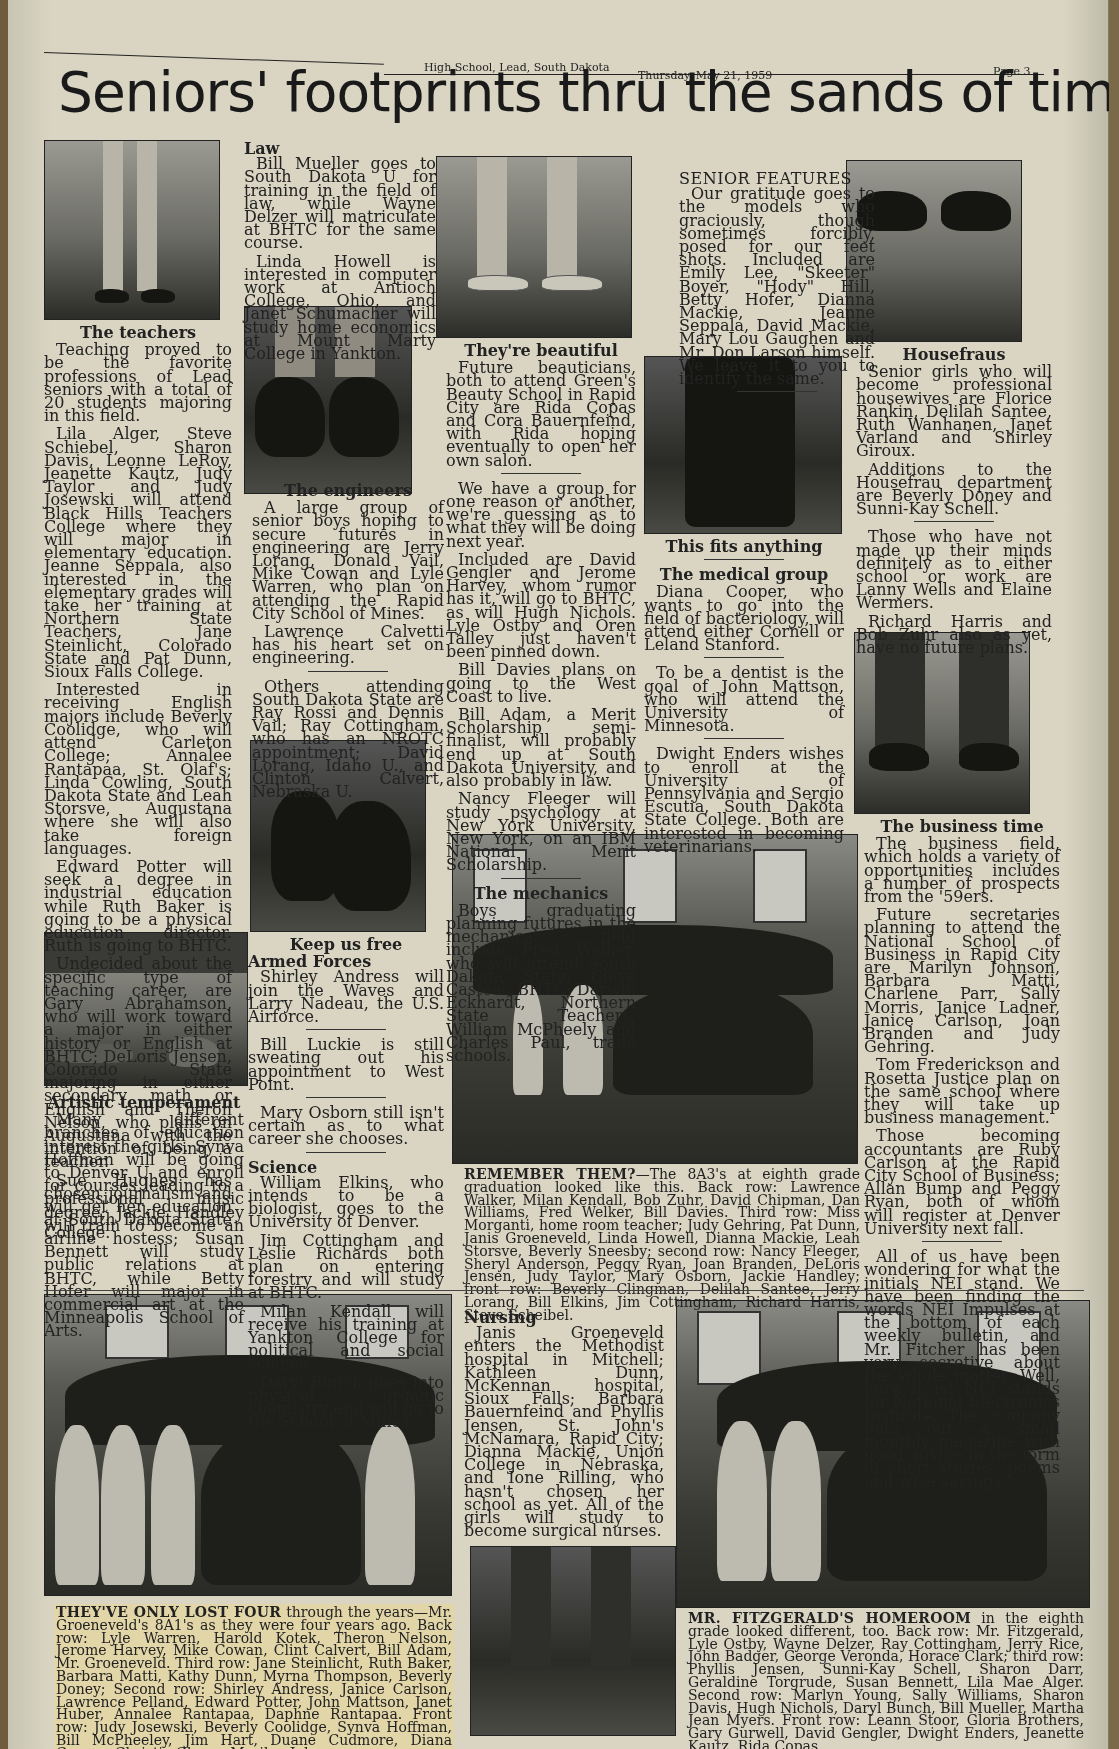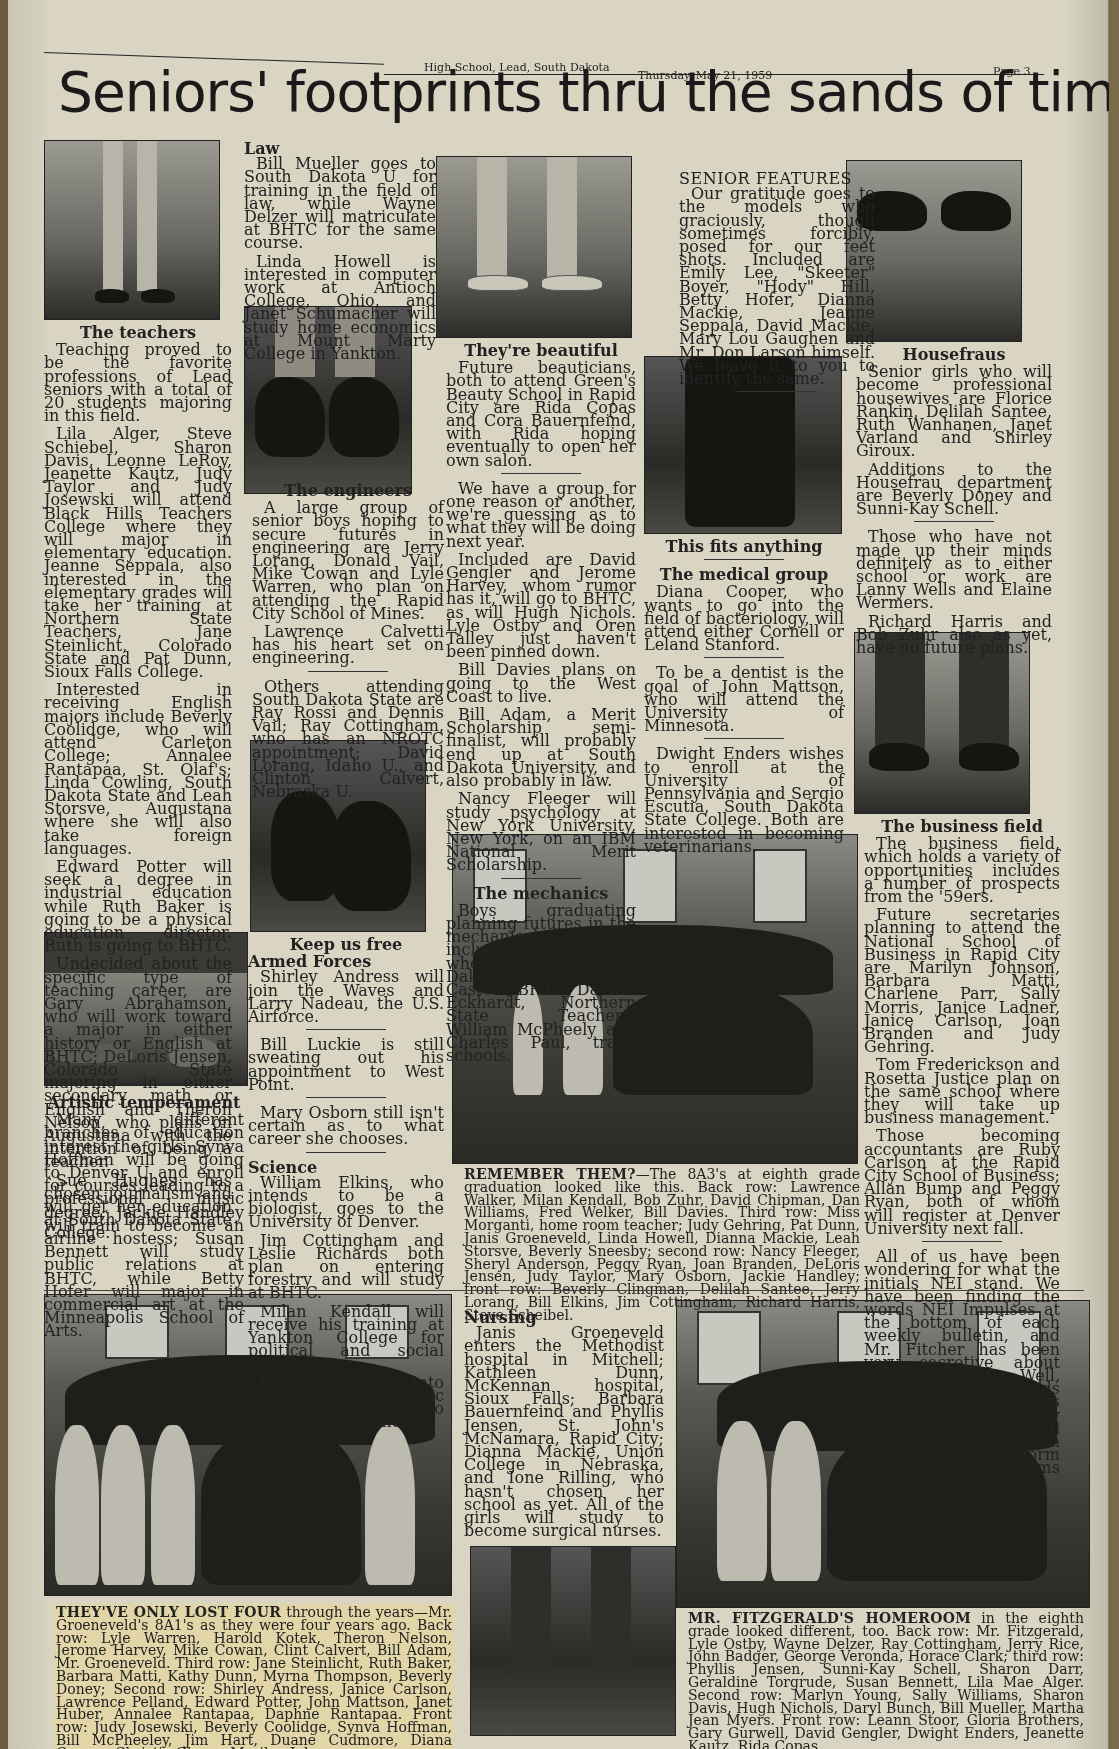--- a/index.html
+++ b/index.html
@@ -198,21 +198,21 @@
 
   <div class="col" style="left:848px;top:342px;width:196px;">
     <p class="cap">Housefraus</p>
     <p>Senior girls who will become professional housewives are Florice Rankin, Delilah Santee, Ruth Wanhanen, Janet Varland and Shirley Giroux.</p>
     <p>Additions to the Housefrau department are Beverly Doney and Sunni-Kay Schell.</p>
     <div class="sep"></div>
     <p>Those who have not made up their minds definitely as to either school or work are Lanny Wells and Elaine Wermers.</p>
     <p>Richard Harris and Bob Zuhr also as yet, have no future plans.</p>
   </div>
   <div class="col" style="left:856px;top:814px;width:196px;">
-    <p class="cap">The business field</p>
+    <p class="cap">The business time</p>
     <p>The business field, which holds a variety of opportunities includes a number of prospects from the '59ers.</p>
     <p>Future secretaries planning to attend the National School of Business in Rapid City are Marilyn Johnson, Barbara Matti, Charlene Parr, Sally Morris, Janice Ladner, Janice Carlson, Joan Branden and Judy Gehring.</p>
     <p>Tom Frederickson and Rosetta Justice plan on the same school where they will take up business management.</p>
     <p>Those becoming accountants are Ruby Carlson at the Rapid City School of Business; Allan Bump and Peggy Ryan, both of whom will register at Denver University next fall.</p>
     <div class="sep"></div>
     <p>All of us have been wondering for what the initials NEI stand. We have been finding the words NEI Impulses at the bottom of each weekly bulletin, and Mr. Fitcher has been very secretive about the whole matter. Well, here it is! NEI stands for National Electronics Institute. The company puts out a small monthly magazine with good advice in the form of short stories, poems and wise sayings.</p>
   </div>
 
   <div class="caption-box" style="left:456px;top:1168px;width:396px;">
     <b>REMEMBER THEM?</b><span>—The 8A3's at eighth grade graduation looked like this. Back row: Lawrence Walker, Milan Kendall, Bob Zuhr, David Chipman, Dan Williams, Fred Welker, Bill Davies. Third row: Miss Morganti, home room teacher; Judy Gehring, Pat Dunn, Janis Groeneveld, Linda Howell, Dianna Mackie, Leah Storsve, Beverly Sneesby; second row: Nancy Fleeger, Sheryl Anderson, Peggy Ryan, Joan Branden, DeLoris Jensen, Judy Taylor, Mary Osborn, Jackie Handley; front row: Beverly Clingman, Delilah Santee, Jerry Lorang, Bill Elkins, Jim Cottingham, Richard Harris, Steve Scheibel.</span>

